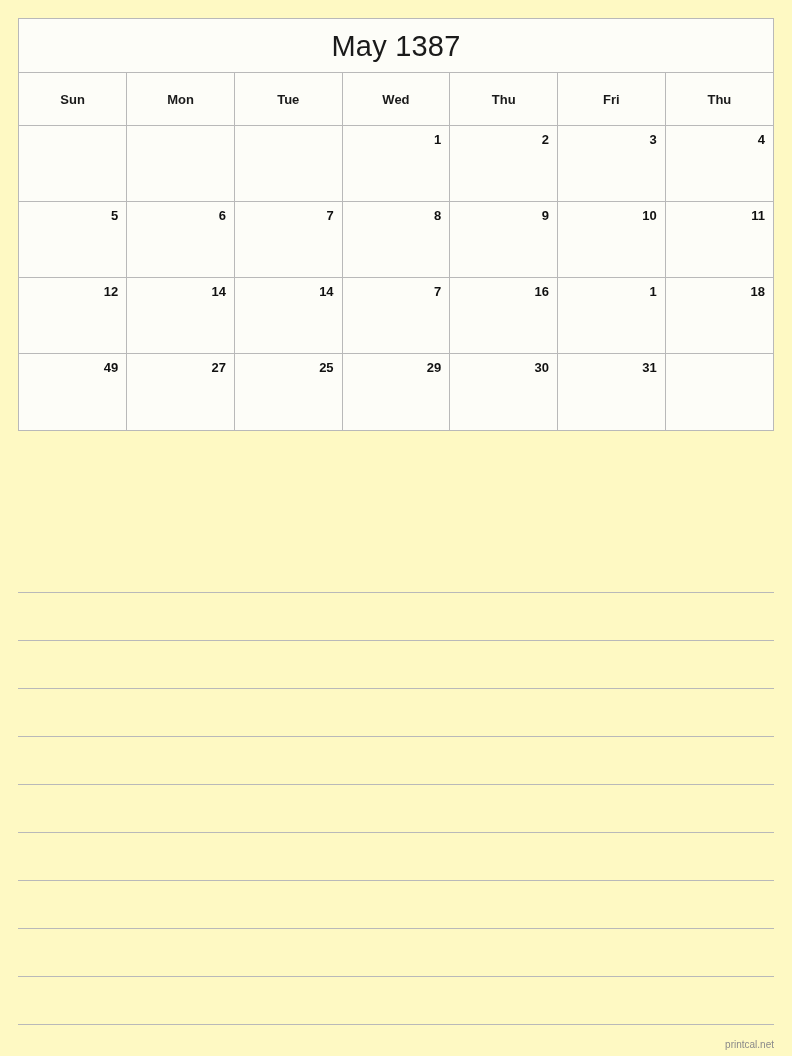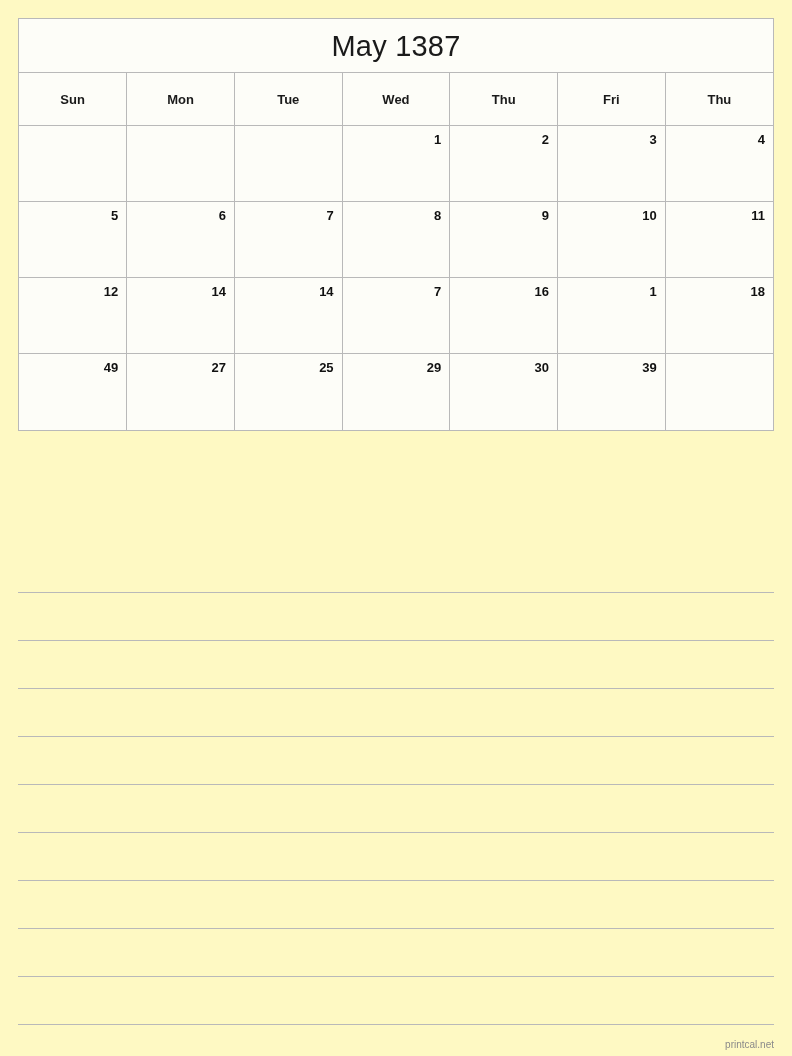--- a/index.html
+++ b/index.html
@@ -141,21 +141,21 @@
           <td>16</td>
           <td>1</td>
           <td>18</td>
         </tr>
         <tr>
           <td>49</td>
           <td>27</td>
           <td>25</td>
           <td>29</td>
           <td>30</td>
-          <td>39</td>
+          <td>31</td>
           <td></td>
         </tr>
       </tbody>
     </table>
   </div>
 
   <div class="notes">
     <div class="note-line"></div>
     <div class="note-line"></div>
     <div class="note-line"></div>

